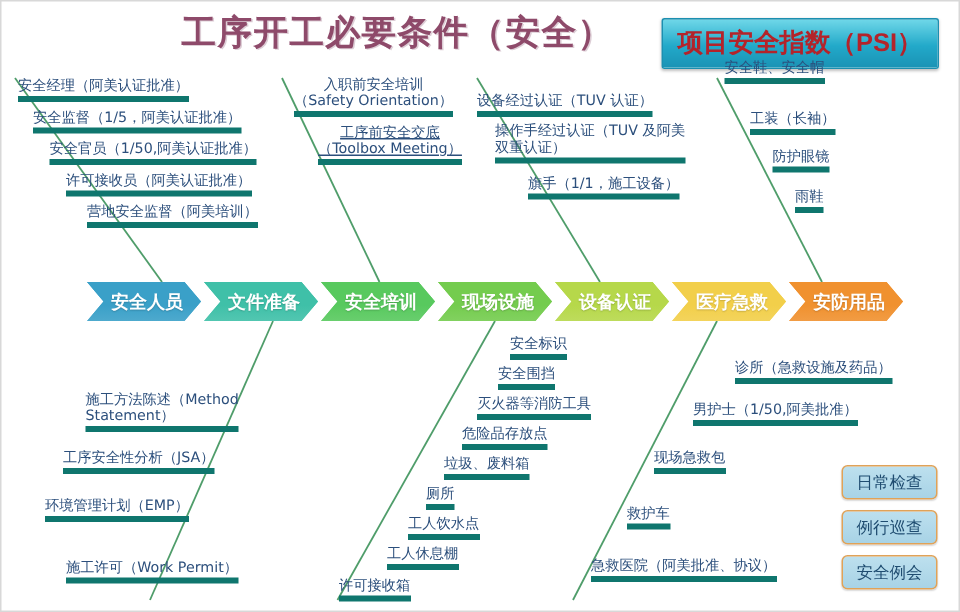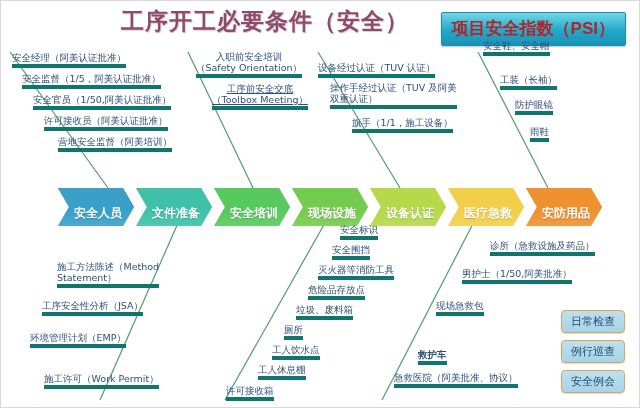--- a/index.html
+++ b/index.html
@@ -44,21 +44,21 @@
 
   
   .spine{
     position:absolute;left:58px;top:188px;
     height:26px;display:flex;align-items:stretch;
   }
   .chev{
     position:relative;
     display:flex;align-items:center;justify-content:flex-start;
     color:#ffffff;font-size:12px;font-weight:bold;
-    padding:12px 12px 0 16px;
+    padding:0 12px 0 16px;
     margin-right:2px;
     height:26px;
     white-space:nowrap;
     clip-path:polygon(0 0, calc(100% - 11px) 0, 100% 50%, calc(100% - 11px) 100%, 0 100%, 11px 50%);
     text-shadow:0 1px 1px rgba(0,0,0,.18);
   }
   .chev:first-child{
     clip-path:polygon(0 0, calc(100% - 11px) 0, 100% 50%, calc(100% - 11px) 100%, 0 100%, 11px 50%);
   }
 
@@ -172,20 +172,20 @@
   <div class="branch-item" style="left:308px;top:284px;">危险品存放点</div>
   <div class="branch-item" style="left:296px;top:304px;">垃圾、废料箱</div>
   <div class="branch-item" style="left:284px;top:324px;">厕所</div>
   <div class="branch-item" style="left:272px;top:344px;">工人饮水点</div>
   <div class="branch-item" style="left:258px;top:364px;">工人休息棚</div>
   <div class="branch-item" style="left:226px;top:385px;">许可接收箱</div>
 
   <div class="branch-item" style="left:490px;top:240px;">诊所（急救设施及药品）</div>
   <div class="branch-item" style="left:462px;top:268px;">男护士（1/50,阿美批准）</div>
   <div class="branch-item" style="left:436px;top:300px;">现场急救包</div>
-  <div class="branch-item" style="left:418px;top:349px;font-weight:bold;">救护车</div>
+  <div class="branch-item" style="left:418px;top:337px;">救护车</div>
   <div class="branch-item" style="left:394px;top:372px;">急救医院（阿美批准、协议）</div>
 
   <div class="side-btn" style="left:561px;top:310px;">日常检查</div>
   <div class="side-btn" style="left:561px;top:370px;">安全例会</div>
   <div class="side-btn" style="left:561px;top:340px;">例行巡查</div>
 
 </div>
 
 </body></html>

